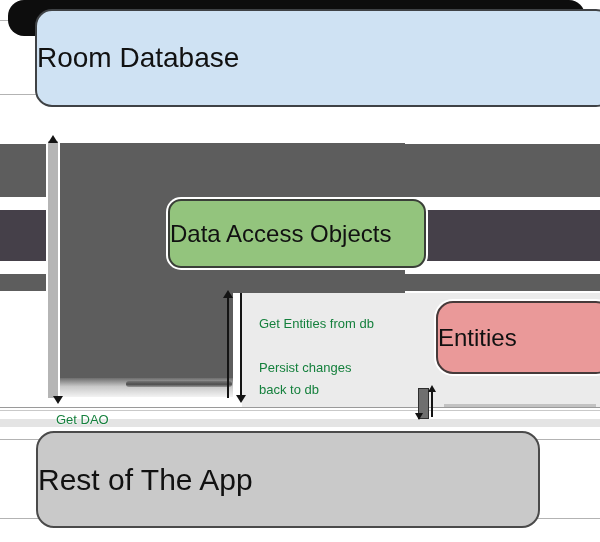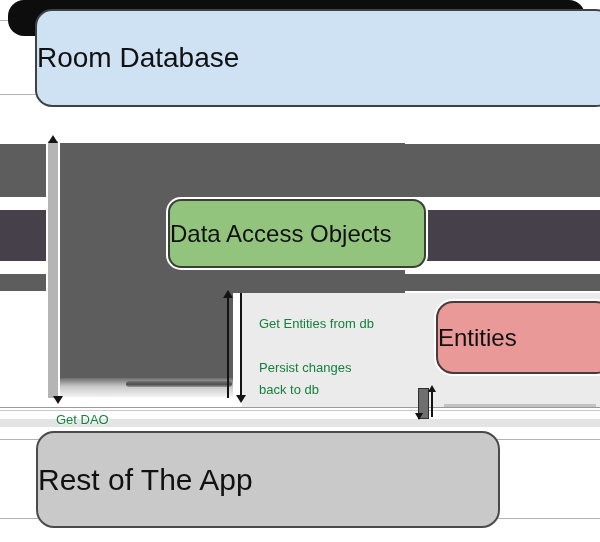--- a/index.html
+++ b/index.html
@@ -33,21 +33,21 @@
   .vbar{position:absolute;left:48px;top:141px;width:10px;height:257px;background:#b5b5b5;
     box-shadow:0 0 0 2px #ffffff;z-index:3;}
   
   .node{position:absolute;display:flex;align-items:center;justify-content:flex-start;text-align:center;
     box-sizing:border-box;z-index:4;margin-left:28px;}
   .node-room{left:7px;top:9px;width:578px;height:98px;background:#cfe2f3;border:2px solid #3f4245;border-radius:17px;font-size:28px;}
   .node-dao{left:140px;top:199px;width:258px;height:69px;background:#93c47d;border:2px solid #3a3f38;border-radius:13px;
     box-shadow:0 0 0 2px #ffffff;font-size:24px;}
   .node-entities{left:408px;top:301px;width:177px;height:73px;background:#ea9999;border:2px solid #463a3a;border-radius:17px;
     box-shadow:0 0 0 2px #ffffff;font-size:24px;}
-  .node-rest{left:8px;top:431px;width:464px;height:97px;background:#c9c9c9;border:2px solid #4a4a4a;border-radius:18px;font-size:30px;}
+  .node-rest{left:8px;top:431px;width:504px;height:97px;background:#c9c9c9;border:2px solid #4a4a4a;border-radius:18px;font-size:30px;}
   
   .vline{position:absolute;width:0;border-left:2px solid #141414;z-index:5;}
   .tri{position:absolute;width:0;height:0;z-index:5;}
   .tri.up{border-left:5px solid transparent;border-right:5px solid transparent;border-bottom:8px solid #141414;}
   .tri.down{border-left:5px solid transparent;border-right:5px solid transparent;border-top:8px solid #141414;}
   .tri.small.up{border-left:4px solid transparent;border-right:4px solid transparent;border-bottom:7px solid #141414;}
   .tri.small.down{border-left:4px solid transparent;border-right:4px solid transparent;border-top:7px solid #141414;}
   .mini-bar{position:absolute;left:418px;top:388px;width:9px;height:29px;background:#6f6f6f;border:1px solid #2e2e2e;z-index:5;}
   
   .edge-label{position:absolute;font-size:13px;color:#15803d;white-space:nowrap;z-index:6;}

